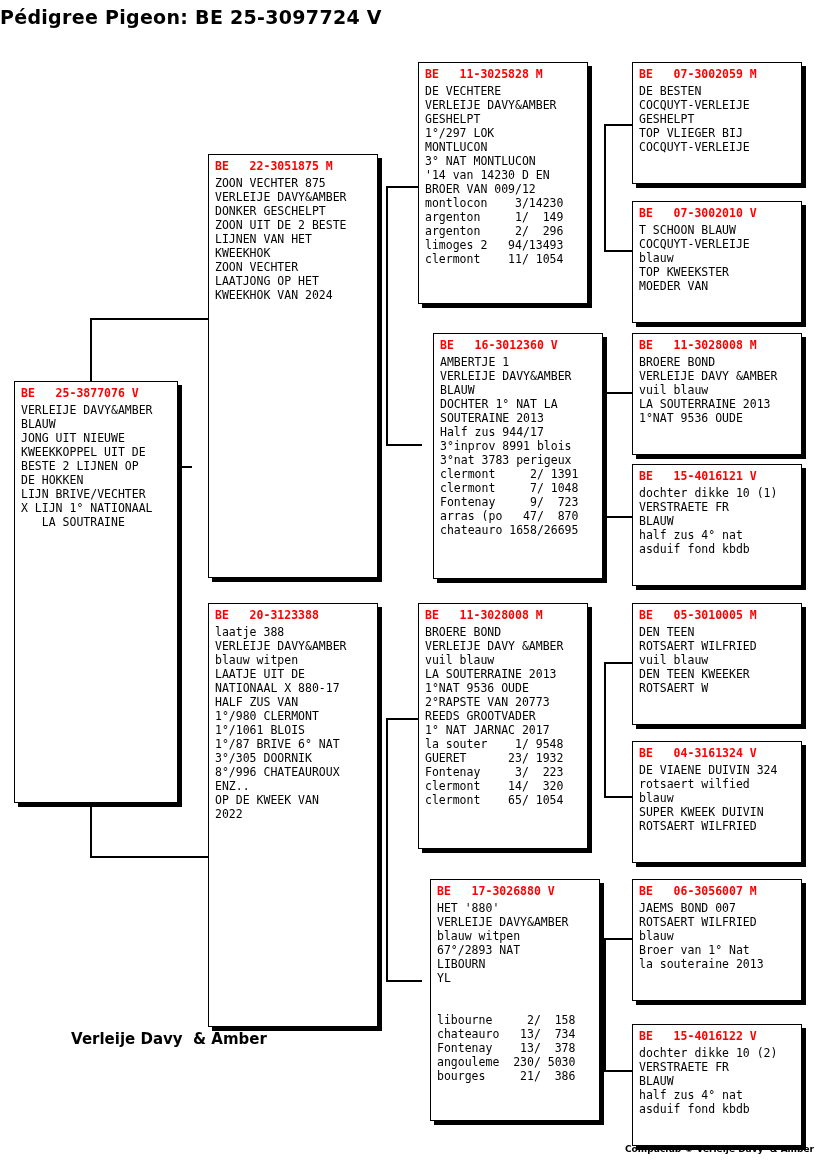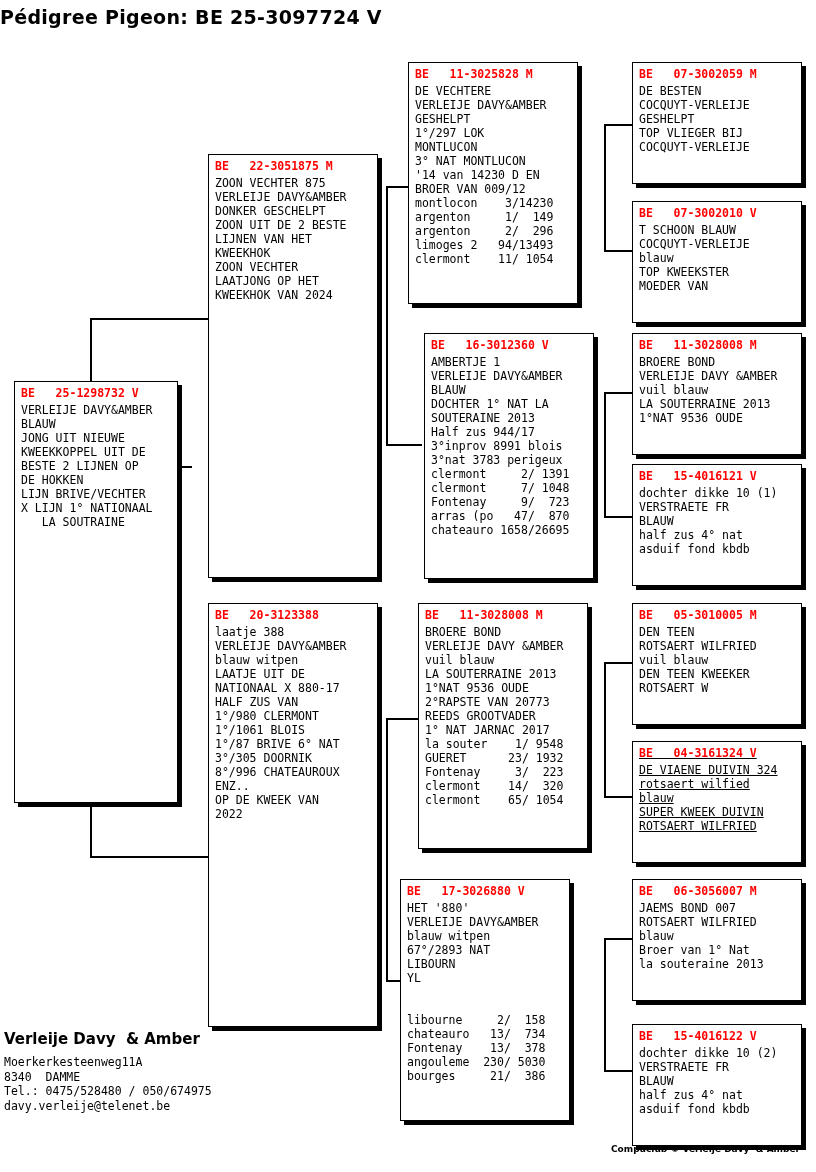--- a/index.html
+++ b/index.html
@@ -24,25 +24,25 @@
   }
   .box .lines{
     font-size:11.5px;line-height:14px;white-space:pre;color:#000;
   }
   .conn{position:absolute;background:#000;}
   .footer{
     position:absolute;left:4px;top:1030px;width:330px;
   }
   .footer .name{
     font-family:"DejaVu Sans","Liberation Sans",sans-serif;
-    font-size:15px;font-weight:bold;margin-bottom:7px;white-space:pre;
+    font-size:15px;font-weight:bold;margin-bottom:7px;white-space:pre;text-align:center;
   }
   .footer .addr{font-size:11.5px;line-height:14.5px;white-space:pre;}
   .credit{
-    position:absolute;right:16px;top:1144px;font-size:9px;white-space:pre;
+    position:absolute;right:2px;top:1144px;font-size:9px;white-space:pre;
     font-family:"DejaVu Sans","Liberation Sans",sans-serif;font-weight:bold;
   }
 </style>
 </head>
 <body>
 
 <div class="title">Pédigree Pigeon: BE  25-3097724 V</div>
 
 <div class="conn" style="left:178px;top:466px;width:14px;height:2px;"></div>
 <div class="conn" style="left:90px;top:318px;width:2px;height:540px;"></div>
@@ -67,21 +67,21 @@
 
 <div class="conn" style="left:604px;top:662px;width:2px;height:136px;"></div>
 <div class="conn" style="left:604px;top:662px;width:28px;height:2px;"></div>
 <div class="conn" style="left:604px;top:796px;width:28px;height:2px;"></div>
 
 <div class="conn" style="left:604px;top:938px;width:2px;height:134px;"></div>
 <div class="conn" style="left:604px;top:938px;width:28px;height:2px;"></div>
 <div class="conn" style="left:604px;top:1070px;width:28px;height:2px;"></div>
 
 <div class="box" style="left:14px;top:381px;width:164px;height:422px;">
-  <div class="hdr">BE   25-1298732 V</div>
+  <div class="hdr">BE   25-3877076 V</div>
   <div class="lines">VERLEIJE DAVY&amp;AMBER
 BLAUW
 JONG UIT NIEUWE
 KWEEKKOPPEL UIT DE
 BESTE 2 LIJNEN OP
 DE HOKKEN
 LIJN BRIVE/VECHTER
 X LIJN 1° NATIONAAL
    LA SOUTRAINE</div>
 </div>
@@ -110,38 +110,38 @@
 1°/980 CLERMONT
 1°/1061 BLOIS
 1°/87 BRIVE 6° NAT
 3°/305 DOORNIK
 8°/996 CHATEAUROUX
 ENZ..
 OP DE KWEEK VAN
 2022</div>
 </div>
 
-<div class="box" style="left:408px;top:62px;width:170px;height:242px;">
+<div class="box" style="left:418px;top:62px;width:170px;height:242px;">
   <div class="hdr">BE   11-3025828 M</div>
   <div class="lines">DE VECHTERE
 VERLEIJE DAVY&amp;AMBER
 GESHELPT
 1°/297 LOK
 MONTLUCON
 3° NAT MONTLUCON
 '14 van 14230 D EN
 BROER VAN 009/12
 montlocon    3/14230
 argenton     1/  149
 argenton     2/  296
 limoges 2   94/13493
 clermont    11/ 1054</div>
 </div>
 
-<div class="box" style="left:424px;top:333px;width:170px;height:246px;">
+<div class="box" style="left:433px;top:333px;width:170px;height:246px;">
   <div class="hdr">BE   16-3012360 V</div>
   <div class="lines">AMBERTJE 1
 VERLEIJE DAVY&amp;AMBER
 BLAUW
 DOCHTER 1° NAT LA
 SOUTERAINE 2013
 Half zus 944/17
 3°inprov 8991 blois
 3°nat 3783 perigeux
 clermont     2/ 1391
@@ -161,21 +161,21 @@
 2°RAPSTE VAN 20773
 REEDS GROOTVADER
 1° NAT JARNAC 2017
 la souter    1/ 9548
 GUERET      23/ 1932
 Fontenay     3/  223
 clermont    14/  320
 clermont    65/ 1054</div>
 </div>
 
-<div class="box" style="left:400px;top:879px;width:170px;height:242px;">
+<div class="box" style="left:430px;top:879px;width:170px;height:242px;">
   <div class="hdr">BE   17-3026880 V</div>
   <div class="lines">HET '880'
 VERLEIJE DAVY&amp;AMBER
 blauw witpen
 67°/2893 NAT
 LIBOURN
 YL
 
 
 libourne     2/  158
@@ -223,21 +223,21 @@
 
 <div class="box" style="left:632px;top:603px;width:170px;height:122px;">
   <div class="hdr">BE   05-3010005 M</div>
   <div class="lines">DEN TEEN
 ROTSAERT WILFRIED
 vuil blauw
 DEN TEEN KWEEKER
 ROTSAERT W</div>
 </div>
 
-<div class="box" style="left:632px;top:741px;width:170px;height:122px;text-decoration:underline;">
+<div class="box" style="left:632px;top:741px;width:170px;height:122px;">
   <div class="hdr">BE   04-3161324 V</div>
   <div class="lines">DE VIAENE DUIVIN 324
 rotsaert wilfied
 blauw
 SUPER KWEEK DUIVIN
 ROTSAERT WILFRIED</div>
 </div>
 
 <div class="box" style="left:632px;top:879px;width:170px;height:122px;">
   <div class="hdr">BE   06-3056007 M</div>
@@ -252,19 +252,15 @@
   <div class="hdr">BE   15-4016122 V</div>
   <div class="lines">dochter dikke 10 (2)
 VERSTRAETE FR
 BLAUW
 half zus 4° nat
 asduif fond kbdb</div>
 </div>
 
 <div class="footer">
   <div class="name">Verleije Davy  &amp; Amber</div>
-  <div class="addr">Moerkerkesteenweg11A
-8340  DAMME
-Tel.: 0475/528480 / 050/674975
-davy.verleije@telenet.be</div>
 </div>
 
 <div class="credit">Compuclub © Verleije Davy  &amp; Amber</div>
 
 </body></html>

